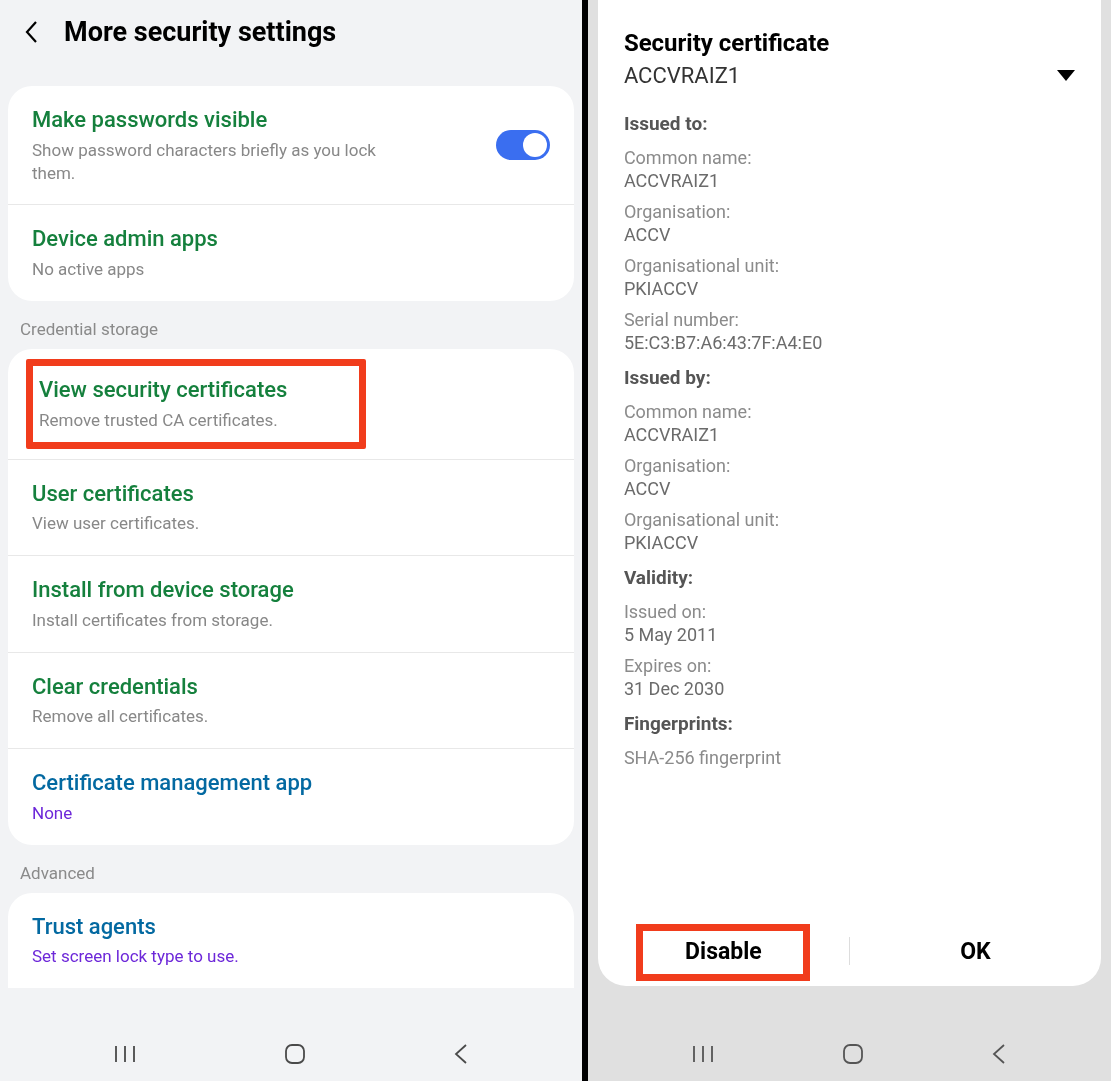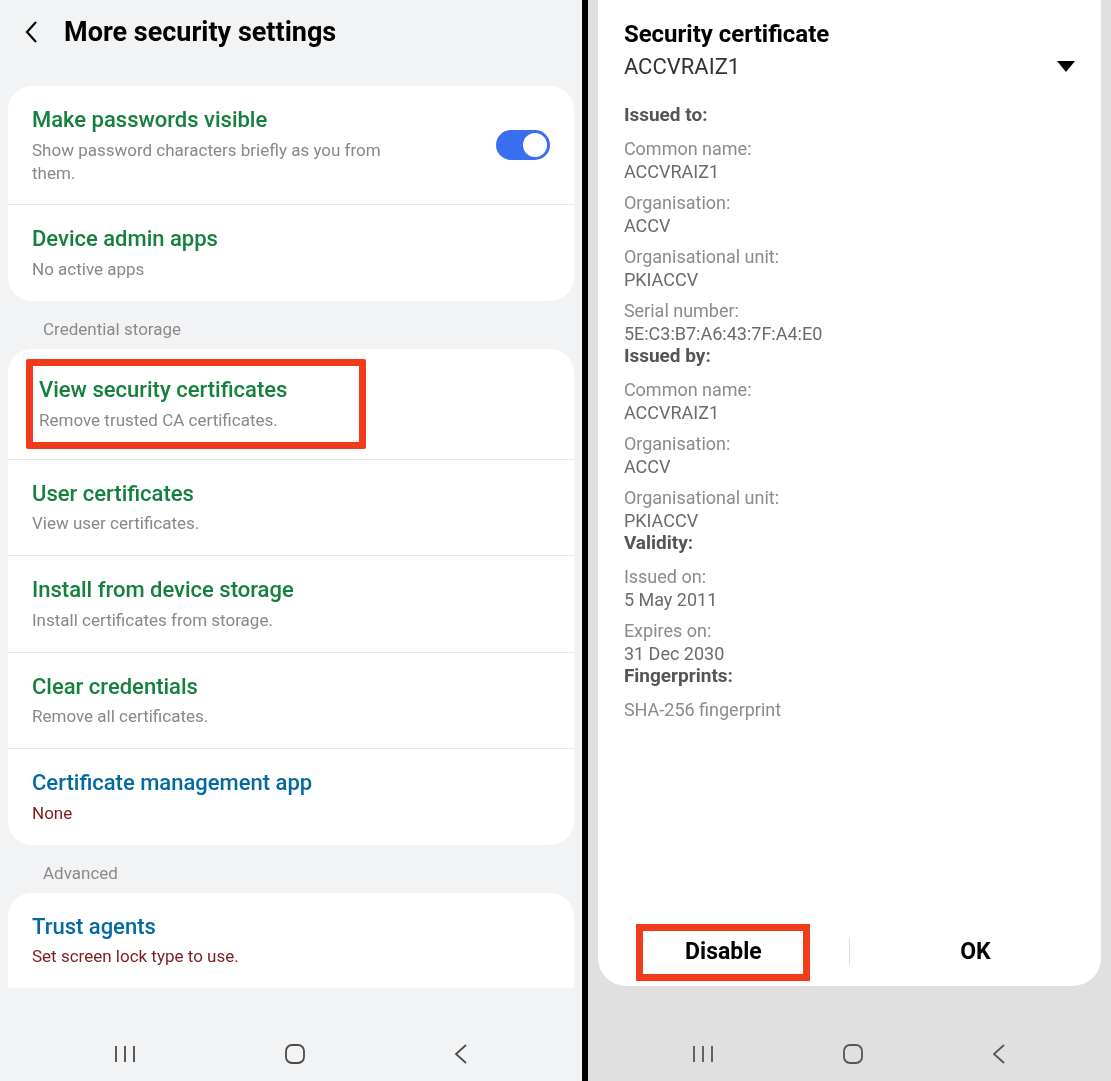--- a/index.html
+++ b/index.html
@@ -45,42 +45,42 @@
   .card.tail { border-radius: 24px 24px 0 0; margin-top: 0; }
 
   .row {
     padding: 20px 24px;
     position: relative;
   }
   .row + .row { border-top: 1px solid #e8e8e8; }
   .row-title { font-size: 22px; font-weight: 500; color: #15803d; line-height: 1.3; }
   .row-sub { font-size: 17px; color: #888; margin-top: 4px; line-height: 1.35; }
   .row.disabled .row-title { color: #0369a1; }
-  .row.disabled .row-sub { color: #7f1d1d; }
+  .row.disabled .row-sub { color: #6d28d9; }
 
   .toggle {
     position: absolute;
     right: 24px; top: 50%; transform: translateY(-50%);
     width: 54px; height: 30px;
     background: #3a6ef0;
     border-radius: 30px;
   }
   .toggle::after {
     content: "";
     position: absolute;
     right: 3px; top: 3px;
     width: 24px; height: 24px;
     background: #fff;
     border-radius: 50%;
   }
 
   .section-label {
     font-size: 17px;
     color: #8a8a8a;
-    padding: 18px 28px 10px 43px;
+    padding: 18px 28px 10px 20px;
   }
 
   .highlight-box {
     border: 7px solid #f13c1c;
     border-radius: 2px;
     padding: 10px 14px 10px 0;
     margin: -4px 0 -4px -6px;
     width: 340px;
   }
   .highlight-box .row-title { margin-left: 6px; }
@@ -100,32 +100,32 @@
   .nav-icon { display: flex; align-items: center; justify-content: center; }
   .nav-icon svg { stroke: #4a4a4a; fill: none; stroke-width: 1.8; }
 
   
   .sheet {
     position: absolute;
     top: 0; left: 10px; right: 10px;
     bottom: 95px;
     background: #fff;
     border-radius: 0 0 28px 28px;
-    padding: 20px 26px 0 26px;
+    padding: 29px 26px 0 26px;
     overflow: hidden;
   }
   .sheet-title { font-size: 24px; font-weight: 700; color: #000; margin-bottom: 6px; }
   .cert-drop {
     display: flex; align-items: center; justify-content: space-between;
     font-size: 22px; color: #333;
     margin-bottom: 24px;
   }
   .cert-drop svg { width: 18px; height: 12px; fill: #000; }
 
-  .section-h { font-size: 19px; font-weight: 700; color: #555; margin-bottom: 12px; margin-top: 0; }
+  .section-h { font-size: 19px; font-weight: 700; color: #555; margin-bottom: 12px; margin-top: 13px; }
   .field-label { font-size: 18px; color: #8b8b8b; margin-top: 10px; }
   .field-val { font-size: 18px; color: #6b6b6b; margin-top: 2px; }
 
   .btn-row {
     position: absolute;
     bottom: 0; left: 0; right: 0;
     height: 70px;
     display: flex;
     align-items: center;
   }
@@ -162,21 +162,21 @@
       <svg viewBox="0 0 16 24">
           <path d="M12 2 L3 12 L12 22"></path>
         </svg>
     </div>
     <div class="header-title">More security settings</div>
   </div>
 
   <div class="card first">
     <div class="row">
       <div class="row-title">Make passwords visible</div>
-      <div class="row-sub" style="max-width:380px">Show password characters briefly as you from them.</div>
+      <div class="row-sub" style="max-width:380px">Show password characters briefly as you lock them.</div>
       <div class="toggle"></div>
     </div>
     <div class="row">
       <div class="row-title">Device admin apps</div>
       <div class="row-sub">No active apps</div>
     </div>
   </div>
 
   <div class="section-label">Credential storage</div>
 

